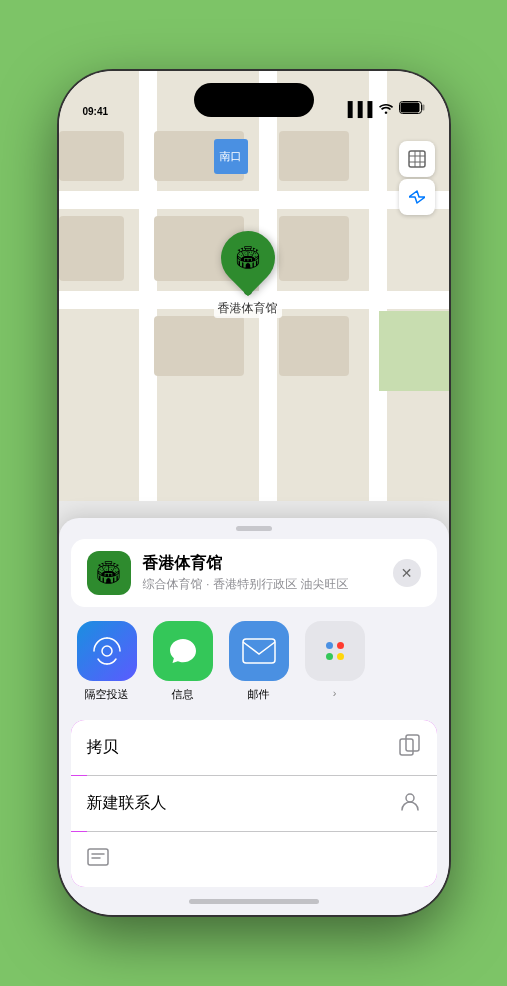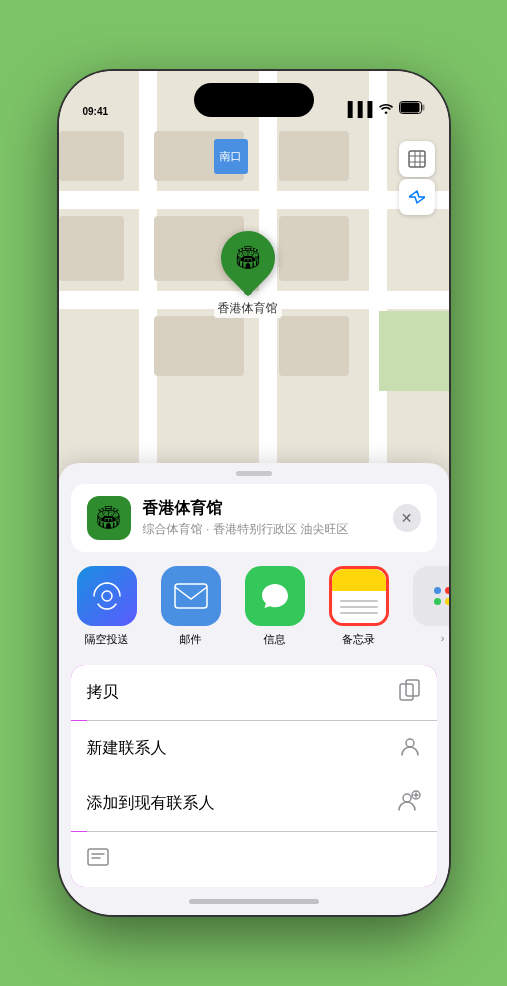--- a/index.html
+++ b/index.html
@@ -227,21 +227,21 @@
       align-items: center;
       justify-content: center;
       font-size: 14px;
       color: #666;
       flex-shrink: 0;
     }
     
     .share-row {
       display: flex;
       padding: 14px 12px 10px;
-      gap: 12px;
+      gap: 4px;
       overflow: hidden;
     }
     .share-item {
       display: flex;
       flex-direction: column;
       align-items: center;
       gap: 6px;
       flex: 0 0 auto;
       width: 72px;
     }
@@ -439,51 +439,38 @@
               <path d="M16 3C9 3 3 9 3 16" stroke="white" stroke-width="1.5" fill="none" stroke-linecap="round"></path>
               <path d="M16 3C23 3 29 9 29 16" stroke="white" stroke-width="1.5" fill="none" stroke-linecap="round"></path>
               <path d="M7 24C9 27 12 29 16 29" stroke="white" stroke-width="1.5" fill="none" stroke-linecap="round"></path>
               <path d="M25 24C23 27 20 29 16 29" stroke="white" stroke-width="1.5" fill="none" stroke-linecap="round"></path>
             </svg>
           </div>
           <span class="share-label">隔空投送</span>
         </div>
 
         <div class="share-item">
+          <div class="share-icon messages">
+            <svg width="32" height="30" viewBox="0 0 32 30" fill="none">
+              <path d="M16 3C8.8 3 3 8.1 3 14.3c0 3.2 1.5 6 3.9 8L5.5 27l5.3-1.7C12.3 25.8 14.1 26.3 16 26.3c7.2 0 13-5.1 13-11.3C29 8.1 23.2 3 16 3z" fill="white"></path>
+            </svg>
+          </div>
+          <span class="share-label">信息</span>
+        </div>
+
+        <div class="share-item">
           <div class="share-icon mail">
             <svg width="34" height="26" viewBox="0 0 34 26" fill="none">
               <rect x="1" y="1" width="32" height="24" rx="3" stroke="white" stroke-width="1.5" fill="none"></rect>
               <path d="M1 4L17 16L33 4" stroke="white" stroke-width="1.5" fill="none"></path>
             </svg>
           </div>
           <span class="share-label">邮件</span>
         </div>
 
-        <div class="share-item">
-          <div class="share-icon messages">
-            <svg width="32" height="30" viewBox="0 0 32 30" fill="none">
-              <path d="M16 3C8.8 3 3 8.1 3 14.3c0 3.2 1.5 6 3.9 8L5.5 27l5.3-1.7C12.3 25.8 14.1 26.3 16 26.3c7.2 0 13-5.1 13-11.3C29 8.1 23.2 3 16 3z" fill="white"></path>
-            </svg>
-          </div>
-          <span class="share-label">信息</span>
-        </div>
-
-        <div class="share-item">
-          <div class="share-icon notes" style="padding:0; overflow:hidden; border-radius:14px; border: 3px solid #ff3b30;">
-            <div class="notes-icon-inner">
-              <div class="notes-top"></div>
-              <div class="notes-lines">
-                <div class="notes-line"></div>
-                <div class="notes-line"></div>
-                <div class="notes-line"></div>
-              </div>
-            </div>
-          </div>
-          <span class="share-label">备忘录</span>
-        </div>
 
         <div class="share-item">
           <div class="share-icon more">
             <div style="display:flex; flex-direction:column; gap:4px; align-items:center;">
               <div style="display:flex; gap:4px;">
                 <div style="width:7px;height:7px;background:#4a90e2;border-radius:50%;"></div>
                 <div style="width:7px;height:7px;background:#ff3b30;border-radius:50%;"></div>
               </div>
               <div style="display:flex; gap:4px;">
                 <div style="width:7px;height:7px;background:#34c759;border-radius:50%;"></div>
@@ -512,31 +499,20 @@
           <span class="action-label">新建联系人</span>
           <span class="action-icon">
             <svg width="22" height="22" viewBox="0 0 22 22" fill="none">
               <circle cx="11" cy="8" r="4" stroke="#8e8e93" stroke-width="1.5" fill="none"></circle>
               <path d="M3 20c0-4.4 3.6-8 8-8s8 3.6 8 8" stroke="#8e8e93" stroke-width="1.5" fill="none" stroke-linecap="round"></path>
             </svg>
           </span>
         </div>
         <div class="action-row-divider"></div>
 
-        <div class="action-row">
-          <span class="action-label">添加到现有联系人</span>
-          <span class="action-icon">
-            <svg width="24" height="22" viewBox="0 0 24 22" fill="none">
-              <circle cx="10" cy="8" r="4" stroke="#8e8e93" stroke-width="1.5" fill="none"></circle>
-              <path d="M2 20c0-4.4 3.6-8 8-8s8 3.6 8 8" stroke="#8e8e93" stroke-width="1.5" fill="none" stroke-linecap="round"></path>
-              <circle cx="19" cy="5" r="4" stroke="#8e8e93" stroke-width="1.5" fill="none"></circle>
-              <path d="M19 3v4M17 5h4" stroke="#8e8e93" stroke-width="1.5" stroke-linecap="round"></path>
-            </svg>
-          </span>
-        </div>
         <div class="action-row-divider"></div>
 
         <div class="action-row">
           <span class="action-icon">
             <svg width="22" height="22" viewBox="0 0 22 22" fill="none">
               <rect x="1" y="3" width="20" height="16" rx="2" stroke="#8e8e93" stroke-width="1.5" fill="none"></rect>
               <path d="M5 8h12M5 12h8" stroke="#8e8e93" stroke-width="1.5" stroke-linecap="round"></path>
             </svg>
           </span>
         </div>

